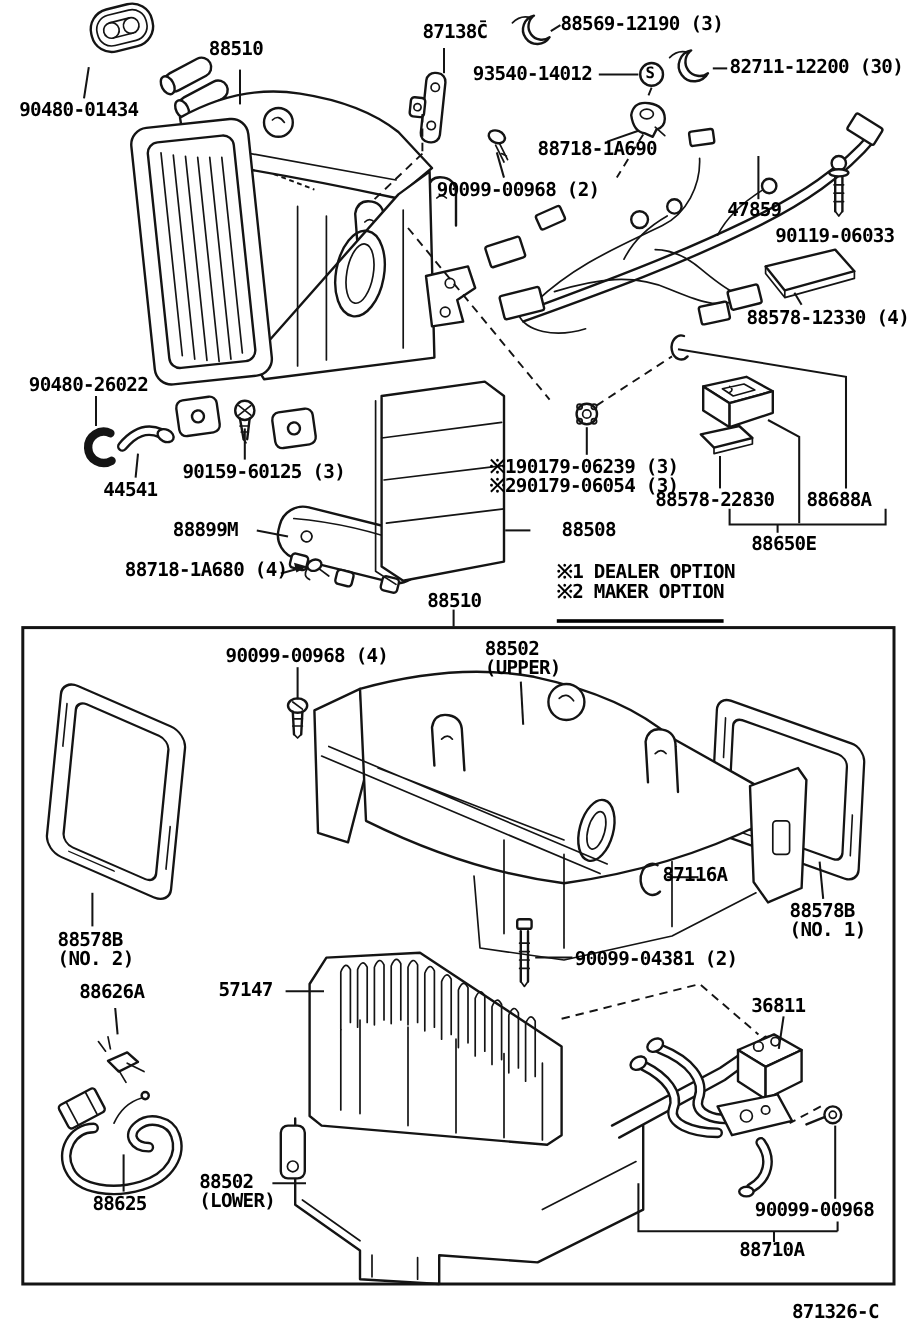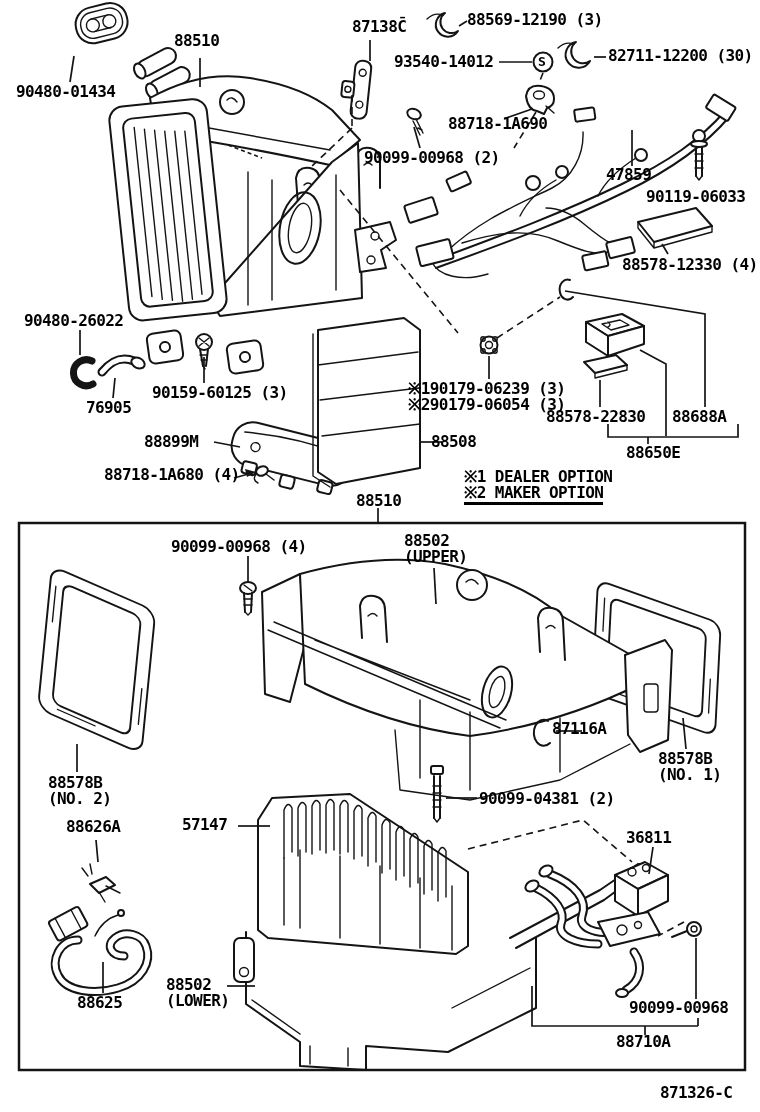--- a/index.html
+++ b/index.html
@@ -10,21 +10,21 @@
   .thin{stroke-width:1.4;}
   .thick{stroke-width:3;}
   .wh{fill:#fff;}
   .dash{fill:none;stroke:#141414;stroke-width:1.6;stroke-dasharray:7 5;}
   .ldr{fill:none;stroke:#141414;stroke-width:1.7;}
   .tube{fill:none;stroke:#141414;stroke-width:9;stroke-linecap:round;}
   .tubein{fill:none;stroke:#fff;stroke-width:5;stroke-linecap:round;}
   .lbl{position:absolute;color:#000;font-weight:700;font-size:16px;line-height:16px;
        letter-spacing:-0.6px;white-space:pre-line;}
   .sym{position:absolute;color:#000;font-weight:700;font-size:13px;line-height:13px;}
-  .u2{border-bottom:3px solid #000;padding-bottom:1px;}
+  .u2{border-bottom:3px solid #000;padding-bottom:15px;}
 </style>
 </head>
 <body>
 
 <div class="stage">
 
 <svg width="760" height="1112" viewBox="0 0 760 1112">
 
   <g transform="translate(72,12) rotate(-14)">
     <rect x="0" y="0" width="52" height="36" rx="17" class="ln wh"></rect>
@@ -364,34 +364,34 @@
 <div class="lbl" style="left:467px;top:12px">88569-12190 (3)</div>
 <div class="lbl" style="left:394px;top:54px">93540-14012</div>
 <div class="sym" style="left:538px;top:55px">S</div>
 <div class="lbl" style="left:608px;top:48px">82711-12200 (30)</div>
 <div class="lbl" style="left:448px;top:116px">88718-1A690</div>
 <div class="lbl" style="left:364px;top:150px">90099-00968 (2)</div>
 <div class="lbl" style="left:606px;top:167px">47859</div>
 <div class="lbl" style="left:646px;top:189px">90119-06033</div>
 <div class="lbl" style="left:622px;top:257px">88578-12330 (4)</div>
 <div class="lbl" style="left:24px;top:313px">90480-26022</div>
-<div class="lbl" style="left:86px;top:400px">76905</div>
+<div class="lbl" style="left:86px;top:400px">44541</div>
 <div class="lbl" style="left:152px;top:385px">90159-60125 (3)</div>
 <div class="lbl" style="left:144px;top:434px">88899M</div>
 <div class="lbl" style="left:104px;top:467px">88718-1A680 (4)</div>
-<div class="lbl" style="left:431px;top:434px">88508</div>
+<div class="lbl" style="left:468px;top:434px">88508</div>
 <div class="lbl" style="left:408px;top:381px">※190179-06239 (3)</div>
 <div class="lbl" style="left:408px;top:397px">※290179-06054 (3)</div>
 <div class="lbl" style="left:546px;top:409px">88578-22830</div>
 <div class="lbl" style="left:672px;top:409px">88688A</div>
 <div class="lbl" style="left:626px;top:445px">88650E</div>
 <div class="lbl" style="left:464px;top:469px">※1 DEALER OPTION</div>
 <div class="lbl u2" style="left:464px;top:485px">※2 MAKER OPTION</div>
 <div class="lbl" style="left:356px;top:493px">88510</div>
-<div class="lbl" style="left:171px;top:539px">90099-00968 (4)</div>
+<div class="lbl" style="left:188px;top:539px">90099-00968 (4)</div>
 <div class="lbl" style="left:404px;top:533px">88502
 (UPPER)</div>
 <div class="lbl" style="left:552px;top:721px">87116A</div>
 <div class="lbl" style="left:658px;top:751px">88578B
 (NO. 1)</div>
 <div class="lbl" style="left:479px;top:791px">90099-04381 (2)</div>
 <div class="lbl" style="left:48px;top:775px">88578B
 (NO. 2)</div>
 <div class="lbl" style="left:66px;top:819px">88626A</div>
 <div class="lbl" style="left:182px;top:817px">57147</div>

